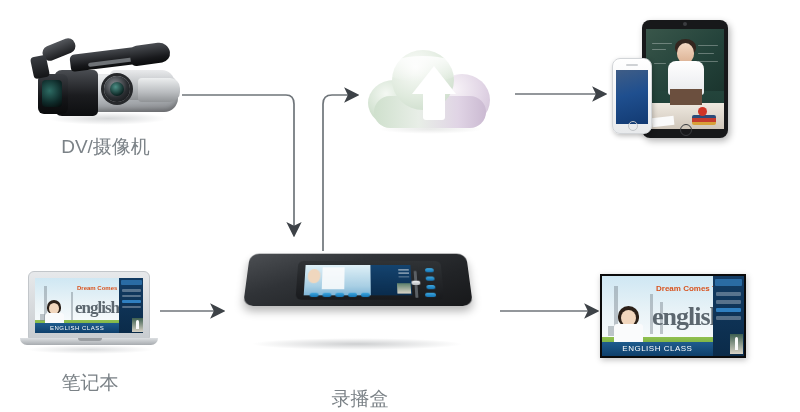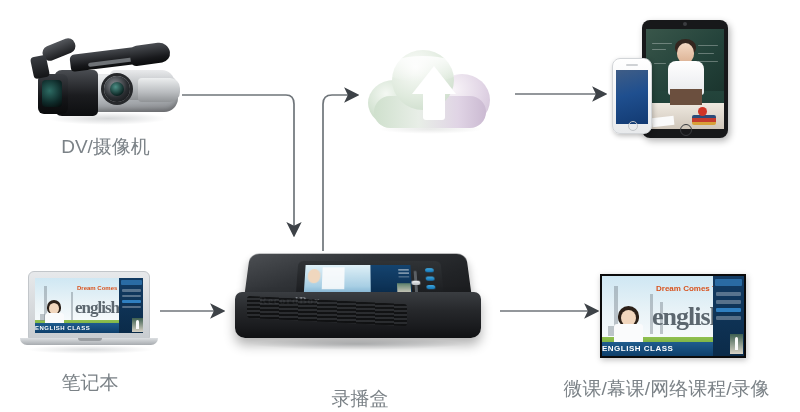--- a/index.html
+++ b/index.html
@@ -122,21 +122,21 @@
   .sl-tower{position:absolute;background:rgba(120,130,140,.45);}
   .sl-girl-head{position:absolute;border-radius:50%;background:#f1d6bd;}
   .sl-girl-hair{position:absolute;border-radius:50% 50% 40% 40%;background:#2b2018;}
   .sl-girl-body{position:absolute;border-radius:3px;background:#fafbfc;}
   .sl-title{position:absolute;font-weight:bold;color:#d8531f;white-space:nowrap;
           font-family:"Liberation Sans","DejaVu Sans",sans-serif;}
   .sl-big{position:absolute;font-weight:bold;color:#5c676f;white-space:nowrap;letter-spacing:-1px;
           font-family:"Liberation Serif","DejaVu Serif",serif;}
   .sl-band{position:absolute;left:0;bottom:0;width:78%;
           background:linear-gradient(180deg,#1f5c8e,#0e3f6b);}
-  .sl-band span{color:#ffffff;font-weight:bold;letter-spacing:.5px;display:block;
+  .sl-band span{color:#ffffff;font-weight:normal;letter-spacing:.5px;display:block;text-align:center;
           font-family:"Liberation Sans","DejaVu Sans",sans-serif;}
   .sl-side{position:absolute;right:0;top:0;width:22%;height:100%;
           background:linear-gradient(180deg,#123b63,#0b2b49);}
   .sl-side-hd{position:absolute;left:6%;top:4%;width:88%;height:8%;background:#2a6ba3;border-radius:1px;}
   .sl-row{position:absolute;left:10%;width:80%;background:rgba(255,255,255,.30);border-radius:1px;}
   .sl-row.on{background:#2f7fc0;}
   .sl-thumb{position:absolute;right:2%;bottom:2%;width:44%;height:26%;
           background:linear-gradient(180deg,#3d5f50,#d9d3c6);}
   .sl-thumb-p{position:absolute;left:38%;top:18%;width:26%;height:60%;border-radius:3px 3px 0 0;background:#fafafa;}
 
@@ -324,24 +324,20 @@
         <div class="rb-ctrl" style="left:53px;bottom:3px;width:9px;height:5px;"></div>
         <div class="rb-ctrl" style="left:66px;bottom:3px;width:9px;height:5px;"></div>
         <div class="rb-ctrl" style="right:8px;top:9px;width:9px;height:5px;"></div>
         <div class="rb-ctrl" style="right:8px;top:19px;width:9px;height:5px;"></div>
         <div class="rb-ctrl" style="right:8px;top:29px;width:9px;height:5px;"></div>
         <div class="rb-ctrl" style="right:8px;bottom:3px;width:11px;height:5px;"></div>
         <div class="rb-slider"></div>
         <div class="rb-knob"></div>
       </div>
     </div>
-    <div class="rb-front">
-      <div class="rb-logo">RecordBox</div>
-      <div class="rb-vent"></div>
-    </div>
   </div>
   <div class="caption" style="left:300px;top:372px;width:120px;">录播盒</div>
 
   <div class="node" id="outdisp">
     <div class="od-frame">
       <div class="od-scr">
         <div class="slide">
           <div class="sl-sky"></div>
           <div class="sl-grass"></div>
           <div class="sl-tower" style="left:12px;top:10px;width:4px;height:48px;"></div>
@@ -363,15 +359,14 @@
             <div class="sl-row on" style="top:40%;height:5%;"></div>
             <div class="sl-row" style="top:50%;height:5%;"></div>
             <div class="sl-thumb">
               <div class="sl-thumb-p"></div>
             </div>
           </div>
         </div>
       </div>
     </div>
   </div>
-  <div class="caption" style="left:533px;top:362px;width:267px;">微课/幕课/网络课程/录像</div>
 
 </div>
 
 </body></html>

